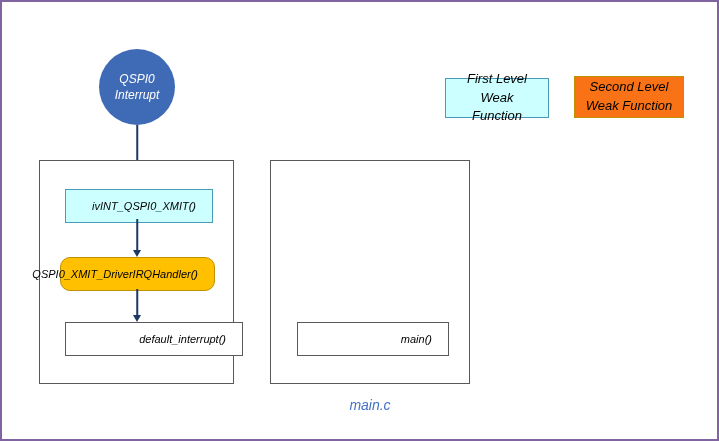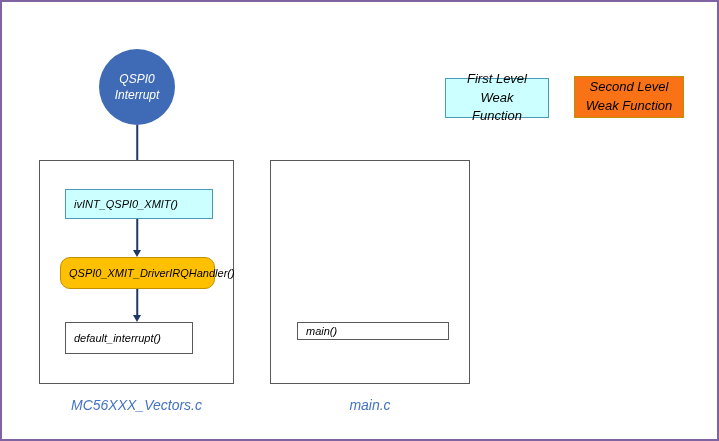--- a/index.html
+++ b/index.html
@@ -58,34 +58,34 @@
     border: 1px solid #595959;
   }
   .vectors-box { left: 37px; top: 158px; width: 195px; height: 224px; }
   .main-box    { left: 268px; top: 158px; width: 200px; height: 224px; }
 
   
   .node {
     position: absolute;
     display: flex;
     align-items: center;
-    justify-content: flex-start;
+    justify-content: flex-end;
     text-align: center;
     font-size: 11px;
     color: #000000;
     border: 1px solid #595959;
     background: #ffffff;
-    padding: 8px;
+    padding: 16px;
   }
   .node.first-weak  { background: #CCFFFF; border-color: #4A9BB5; }
   .node.second-weak { background: #FFC000; border-color: #BF9000; border-radius: 10px; }
 
   .node-ivint   { left: 63px; top: 187px; width: 148px; height: 30px; }
   .node-driver  { left: 58px; top: 255px; width: 155px; height: 32px; }
-  .node-default { left: 63px; top: 320px; width: 128px; height: 32px; }
+  .node-default { left: 63px; top: 320px; width: 178px; height: 32px; }
   .node-main    { left: 295px; top: 320px; width: 152px; height: 16px; }
 
   
   .caption {
     position: absolute;
     color: #4472C4;
     font-size: 14px;
     text-align: center;
   }
   .caption-vectors { left: 37px;  top: 395px; width: 195px; }
@@ -145,21 +145,20 @@
 
   <div class="arrow" style="left:130px; top:287px; height:33px;">
     <div class="line"></div>
     <div class="head"></div>
   </div>
 
   <div class="node node-default">
     <span>default_interrupt()</span>
   </div>
 
-  <div class="caption caption-vectors">MC56XXX_Vectors.c</div>
 
   <div class="container-box main-box"></div>
 
   <div class="node node-main">
     <span>main()</span>
   </div>
 
   <div class="caption caption-main">main.c</div>
 
   <div class="legend-item legend-first">

